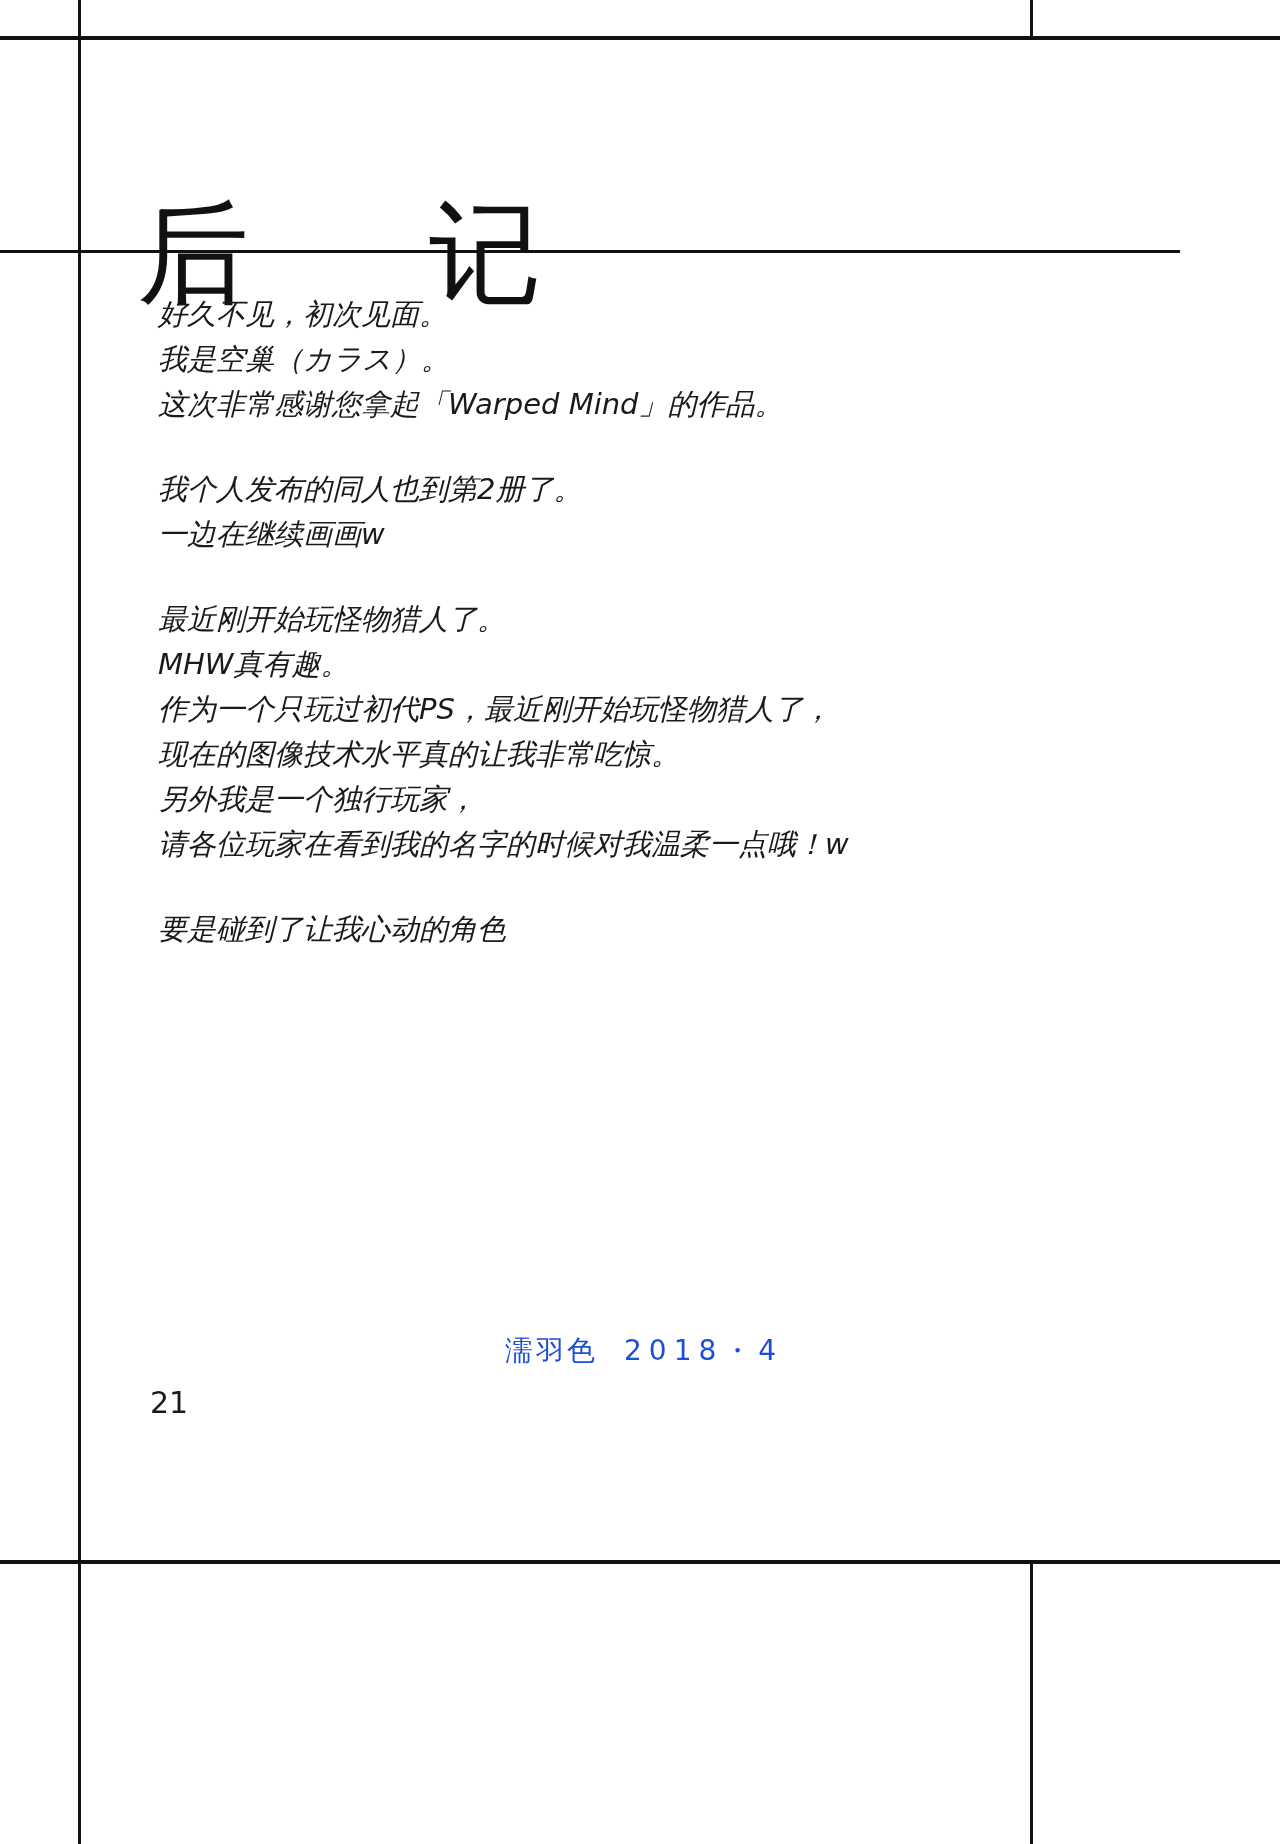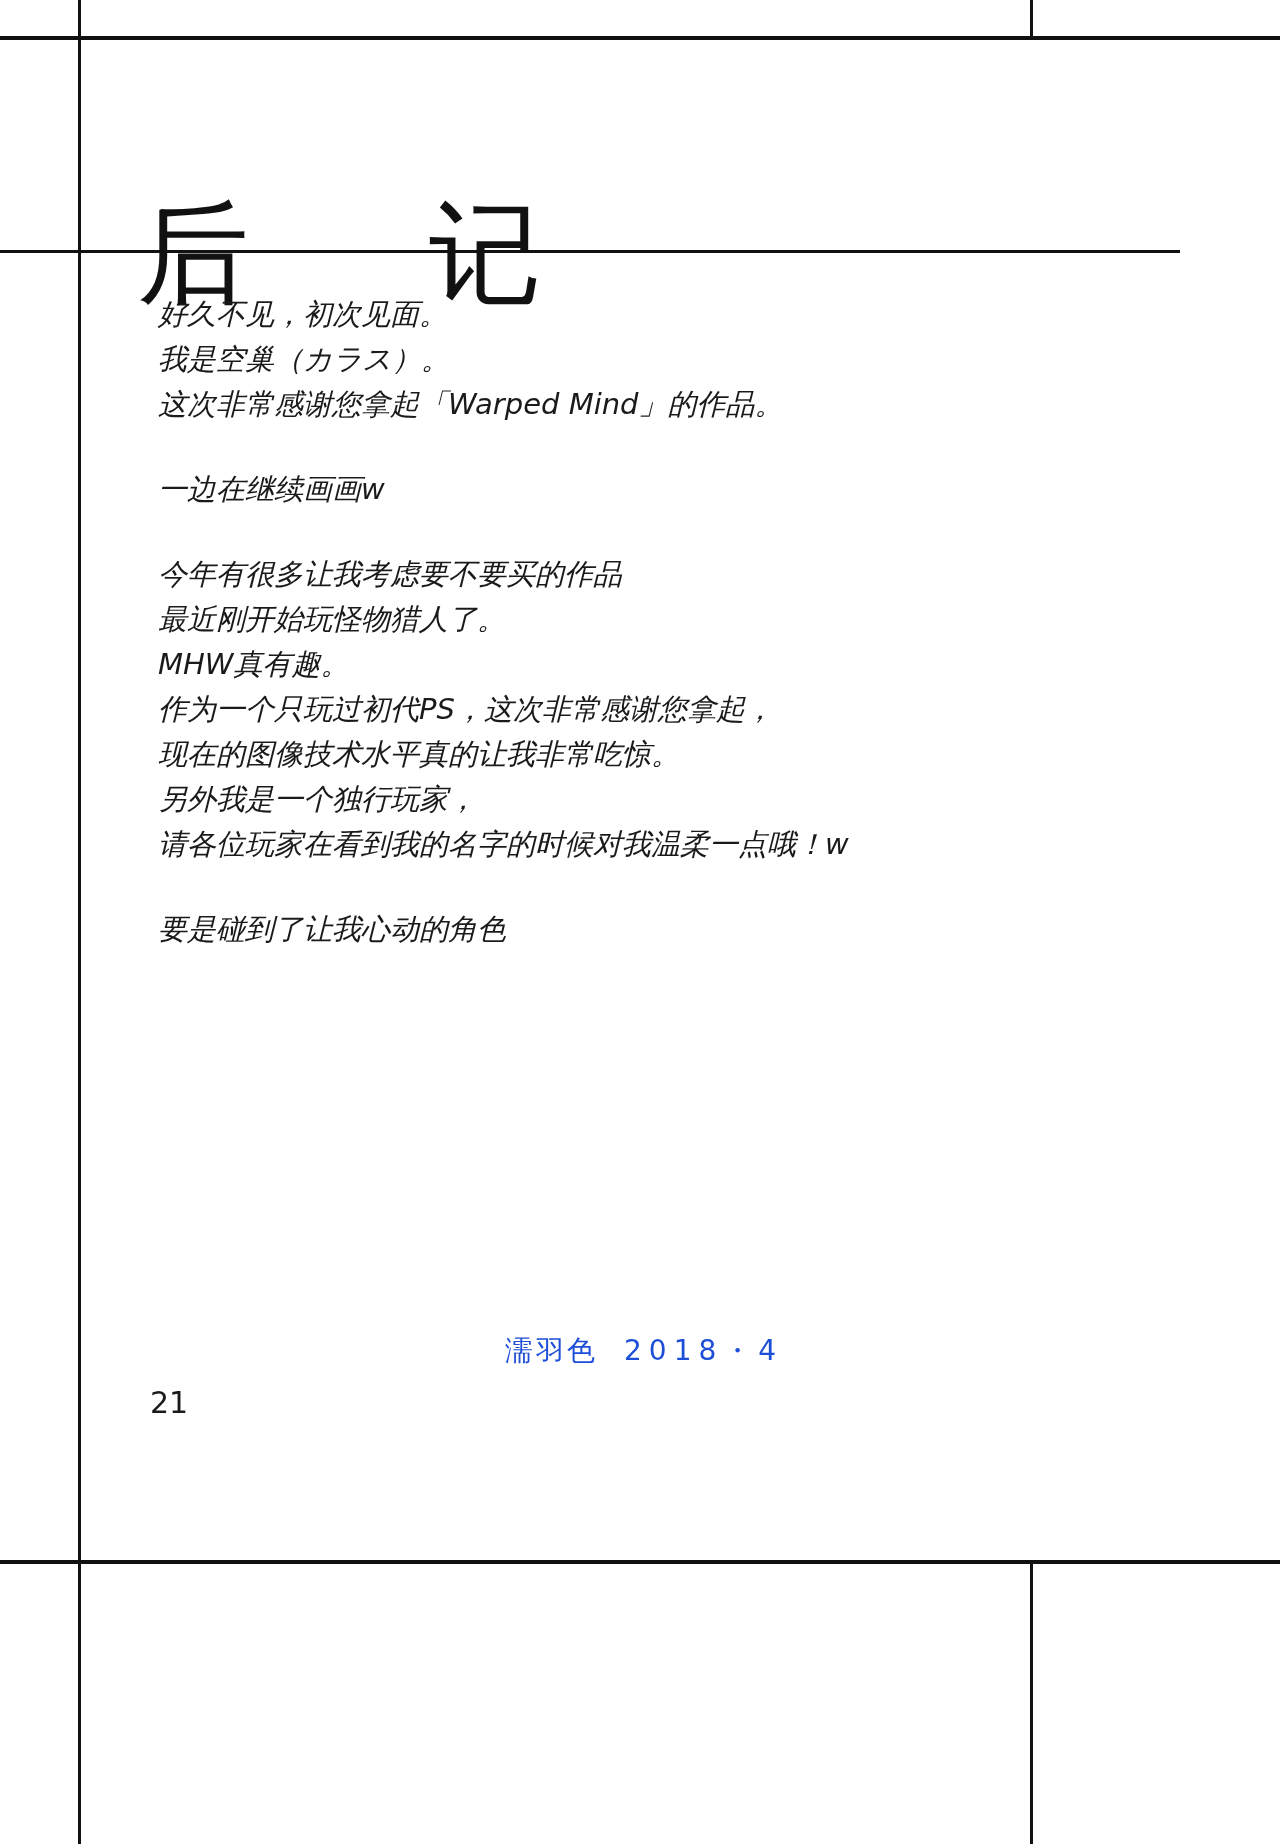--- a/index.html
+++ b/index.html
@@ -100,28 +100,28 @@
 
 <div class="afterword">
 
   <div class="para">
     <div class="line">好久不见，初次见面。</div>
     <div class="line">我是空巢（カラス）。</div>
     <div class="line">这次非常感谢您拿起「Warped Mind」的作品。</div>
   </div>
 
   <div class="para">
+    <div class="line">我个人发布的同人也到第2册了。</div>
     <div class="line">一边在继续画画w</div>
   </div>
 
   <div class="para">
-    <div class="line">今年有很多让我考虑要不要买的作品</div>
     <div class="line">最近刚开始玩怪物猎人了。</div>
     <div class="line">MHW真有趣。</div>
-    <div class="line">作为一个只玩过初代PS，这次非常感谢您拿起，</div>
+    <div class="line">作为一个只玩过初代PS，最近刚开始玩怪物猎人了，</div>
     <div class="line">现在的图像技术水平真的让我非常吃惊。</div>
     <div class="line">另外我是一个独行玩家，</div>
     <div class="line">请各位玩家在看到我的名字的时候对我温柔一点哦！w</div>
   </div>
 
   <div class="para">
     <div class="line">要是碰到了让我心动的角色</div>
   </div>
 
 </div>

